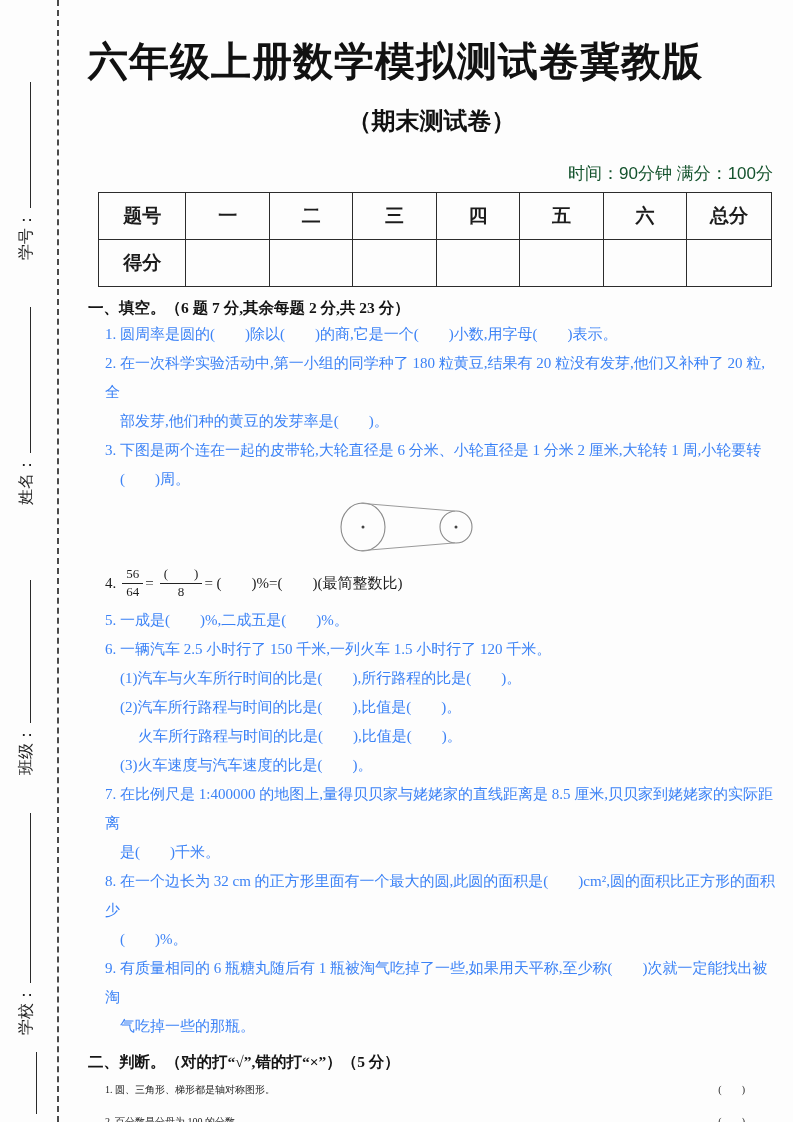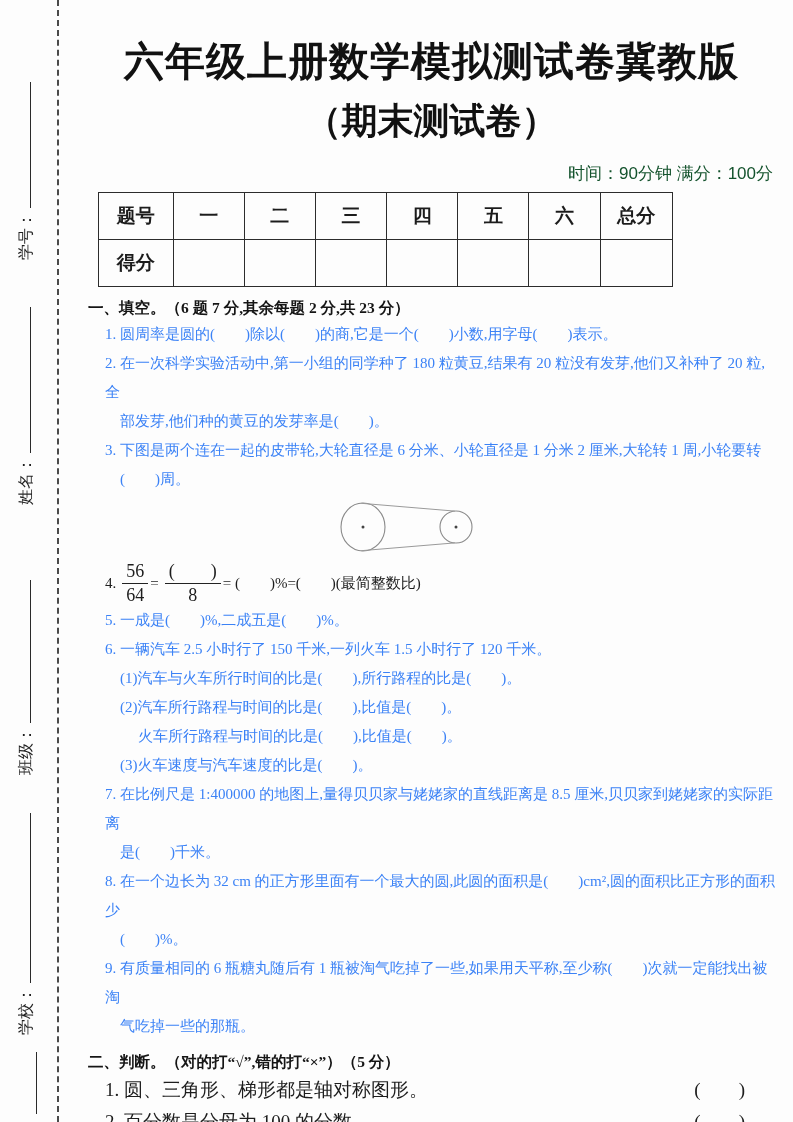--- a/index.html
+++ b/index.html
@@ -18,48 +18,48 @@
     font-size:16px;color:#1f1f1f;
   }
   .margin-group .blank-line{
     display:inline-block;height:12px;border-bottom:1.6px solid #2a2a2a;
     margin-left:4px;
   }
   .extra-line{position:absolute;left:36px;top:1052px;height:62px;width:0;
     border-left:1.6px solid #2a2a2a;}
   
   .main{position:absolute;left:88px;top:0;width:687px;}
-  .page-title{margin:36px 0 0;text-align:center;font-weight:bold;
+  .page-title{margin:36px 0 0;font-weight:bold;
     font-size:40px;line-height:50px;letter-spacing:1px;color:#111;
     font-family:"Liberation Sans", sans-serif;}
   .page-subtitle{margin:14px 0 0;text-align:center;font-weight:bold;
-    font-size:36px;line-height:42px;color:#111;
+    font-size:24px;line-height:42px;color:#111;
     font-family:"Liberation Sans", sans-serif;}
   .exam-info{margin:20px 2px 0 0;text-align:right;font-size:17px;line-height:24px;
     font-family:"Liberation Sans", sans-serif;color:#14532d;}
   
-  table.score{border-collapse:collapse;width:575px;margin:6px 0 0 10px;}
+  table.score{border-collapse:collapse;width:674px;margin:6px 0 0 10px;}
   table.score td{border:1.6px solid #2c2c2c;height:44px;text-align:center;
     font-size:19px;font-weight:bold;color:#1c1c1c;}
   
   .sec-heading{font-weight:bold;font-size:15.5px;line-height:24px;margin-top:9px;color:#151515;}
   .qline{font-size:15px;line-height:29px;padding-left:17px;color:#3b82f6;}
   .qline.cont{padding-left:32px;font-family:Liberation Serif, serif;}
   .qline.sub{padding-left:32px;}
   .qline.sub2{padding-left:50px;}
   .frac{display:inline-block;vertical-align:middle;text-align:center;
-    font-size:18px;line-height:1.15;margin:0 4px;}
+    font-size:13px;line-height:1.15;margin:0 4px;}
   .frac .fn{display:block;border-bottom:1.3px solid #222;padding:0 4px 1px;}
   .frac .fd{display:block;padding-top:1px;}
   .qline-frac{display:flex;align-items:center;height:46px;padding-left:17px;
     font-size:15px;color:#1d1d1d;}
   .qline-frac>span{margin-right:2px;}
   .diagram-wrap{height:62px;margin:2px 0 2px 250px;}
   .jline{display:flex;justify-content:space-between;align-items:center;
-    font-size:19px;line-height:32px;padding-left:17px;padding-right:30px;color:#1d1d1d;}
+    font-size:10px;line-height:32px;padding-left:17px;padding-right:30px;color:#1d1d1d;}
   .jline .jleft{display:flex;align-items:center;}
 </style>
 </head>
 <body>
 
 <div class="seal-strip"></div>
 
 <div class="margin-group" style="left:16px;top:260px;">
   <span>学号：</span><span class="blank-line" style="width:126px;"></span>
 </div>

